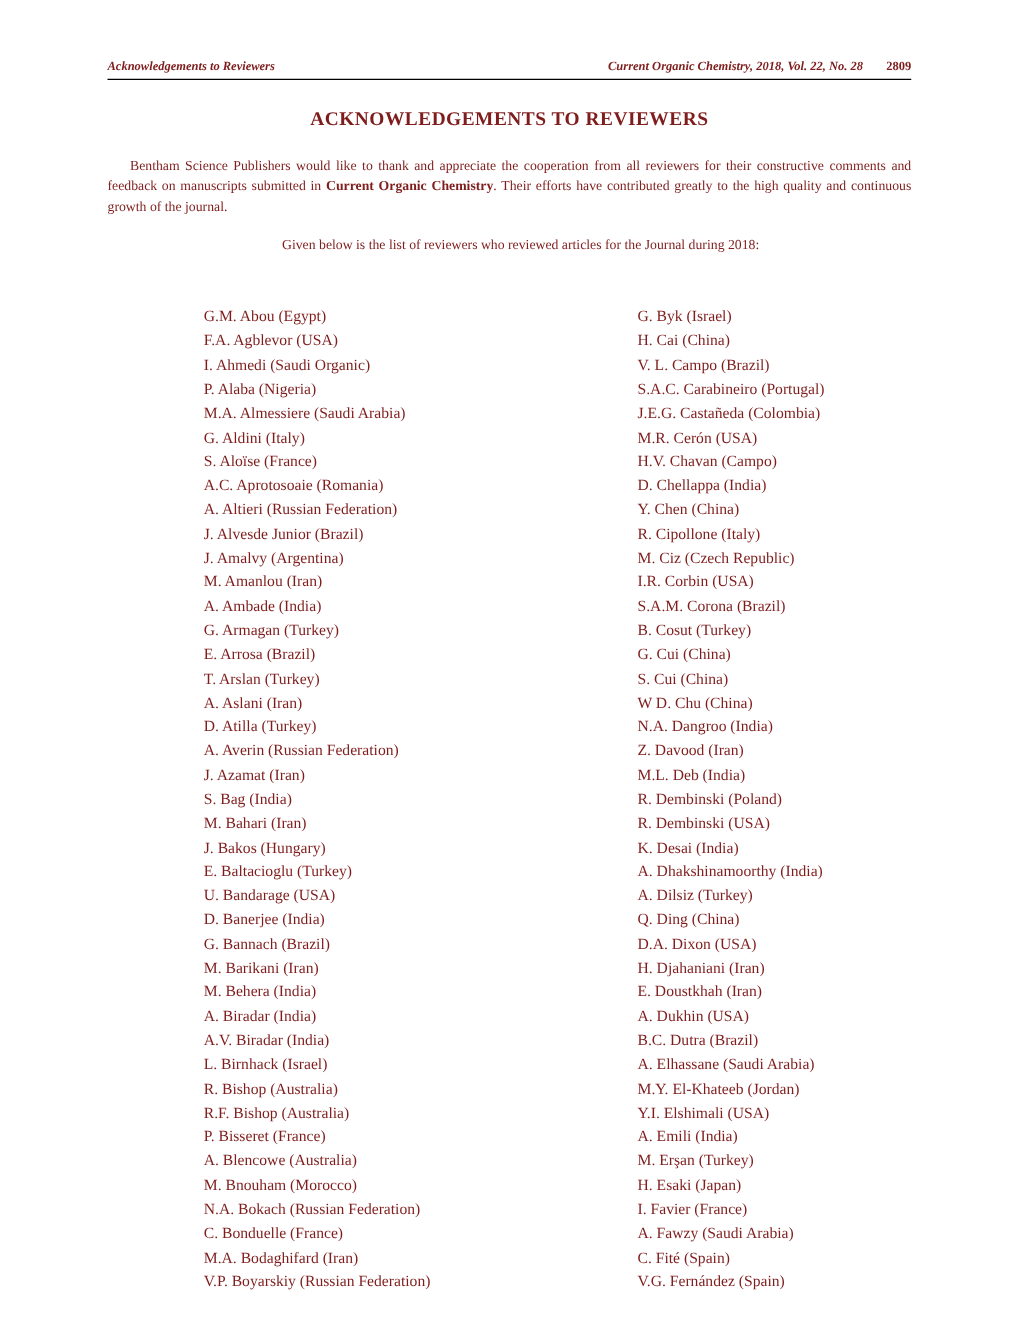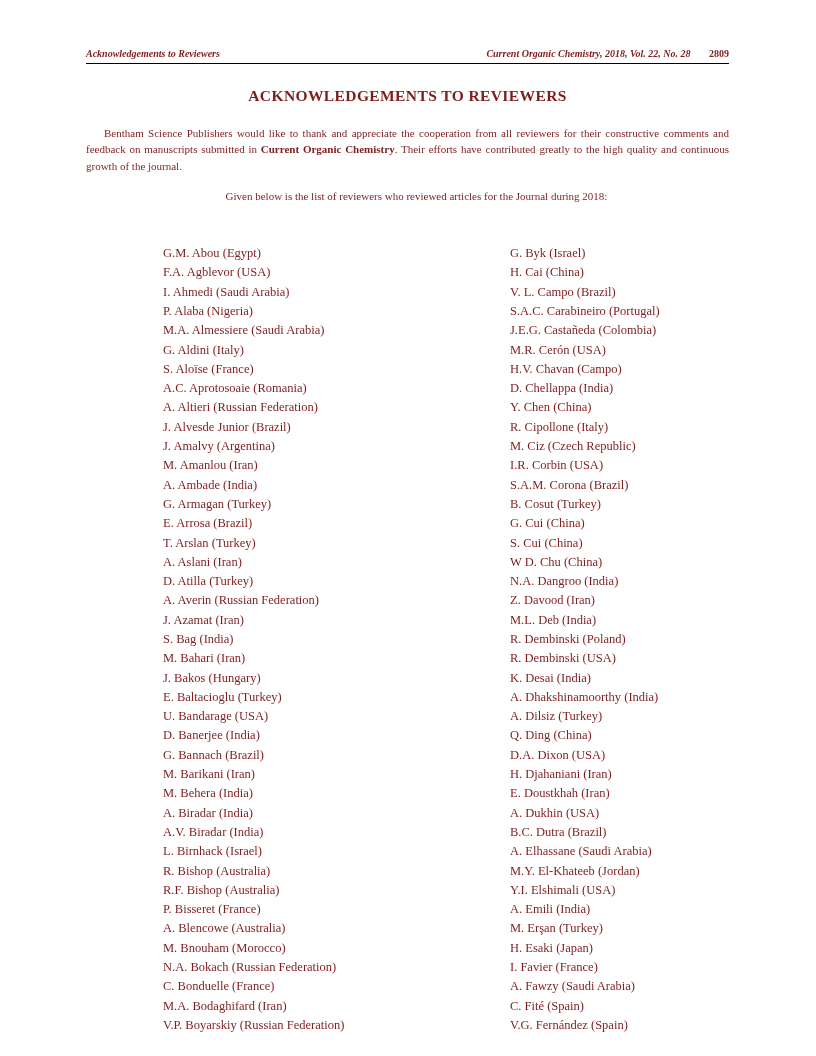--- a/index.html
+++ b/index.html
@@ -88,21 +88,21 @@
   <h1 class="title">ACKNOWLEDGEMENTS TO REVIEWERS</h1>
 
   <p class="body-para"><span>Bentham Science Publishers would like to thank and appreciate the cooperation from all reviewers for their constructive comments and feedback on manuscripts submitted in </span><span class="journal-bold">Current Organic Chemistry</span><span>. Their efforts have contributed greatly to the high quality and continuous growth of the journal.</span></p>
 
   <p class="body-para list-intro">Given below is the list of reviewers who reviewed articles for the Journal during 2018:</p>
 
   <div class="columns">
     <div class="col-left">
         <div class="name-line">G.M. Abou (Egypt)</div>
         <div class="name-line">F.A. Agblevor (USA)</div>
-        <div class="name-line">I. Ahmedi (Saudi Arabia)</div>
+        <div class="name-line">I. Ahmedi (Saudi Organic)</div>
         <div class="name-line">P. Alaba (Nigeria)</div>
         <div class="name-line">M.A. Almessiere (Saudi Arabia)</div>
         <div class="name-line">G. Aldini (Italy)</div>
         <div class="name-line">S. Aloïse (France)</div>
         <div class="name-line">A.C. Aprotosoaie (Romania)</div>
         <div class="name-line">A. Altieri (Russian Federation)</div>
         <div class="name-line">J. Alvesde Junior (Brazil)</div>
         <div class="name-line">J. Amalvy (Argentina)</div>
         <div class="name-line">M. Amanlou (Iran)</div>
         <div class="name-line">A. Ambade (India)</div>

